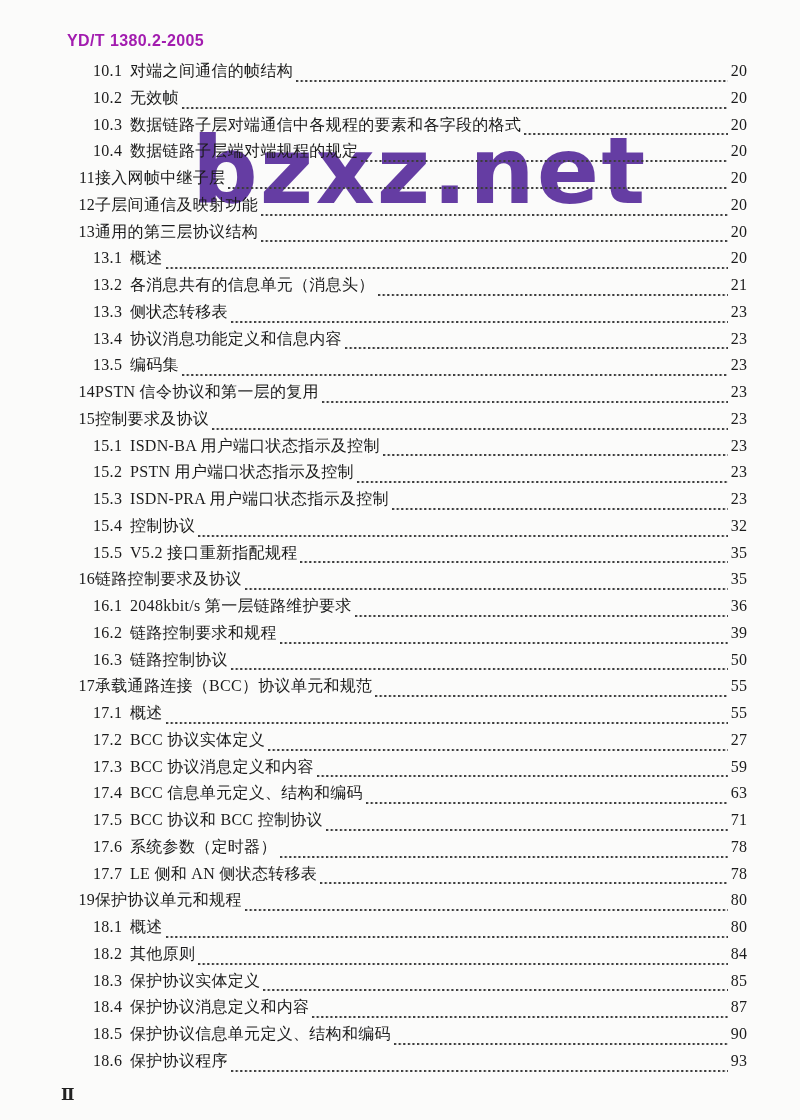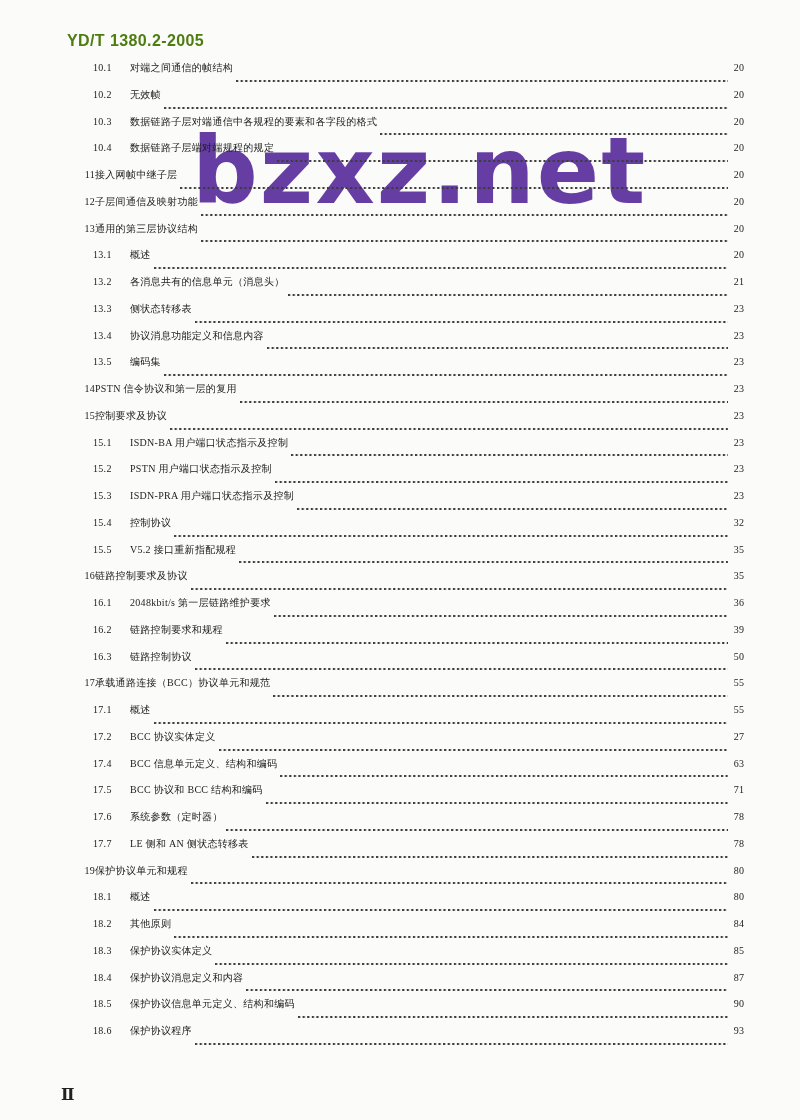--- a/index.html
+++ b/index.html
@@ -36,34 +36,34 @@
   }
   .header {
     position: absolute;
     left: 67px;
     top: 32px;
     z-index: 1;
     font-family: "Liberation Sans", "DejaVu Sans", sans-serif;
     font-weight: bold;
     font-size: 16px;
     letter-spacing: 0.4px;
-    color: #4d7c0f;
+    color: #a21caf;
   }
   .toc {
     position: absolute;
     left: 64px;
     right: 52px;
     top: 61px;
     z-index: 1;
   }
   .row {
     display: flex;
     align-items: baseline;
     height: 26.75px;
-    font-size: 10px;
+    font-size: 16px;
     letter-spacing: 0.3px;
     white-space: nowrap;
   }
   .row.lvl2 { padding-left: 29px; }
   .num {
     flex: 0 0 auto;
     font-family: "Liberation Serif", "DejaVu Serif", serif;
   }
   .lvl1 .num { width: 31px; text-align: right; }
   .lvl2 .num { width: 37px; }
@@ -279,31 +279,37 @@
     <span class="pg">55</span>
   </div>
 
   <div class="row lvl2">
     <span class="num">17.2</span>
     <span class="title">BCC 协议实体定义</span>
     <span class="dots"></span>
     <span class="pg">27</span>
   </div>
 
+  <div class="row lvl2">
+    <span class="num">17.3</span>
+    <span class="title">BCC 协议消息定义和内容</span>
+    <span class="dots"></span>
+    <span class="pg">59</span>
+  </div>
 
   <div class="row lvl2">
     <span class="num">17.4</span>
     <span class="title">BCC 信息单元定义、结构和编码</span>
     <span class="dots"></span>
     <span class="pg">63</span>
   </div>
 
   <div class="row lvl2">
     <span class="num">17.5</span>
-    <span class="title">BCC 协议和 BCC 结构和编码</span>
+    <span class="title">BCC 协议和 BCC 控制协议</span>
     <span class="dots"></span>
     <span class="pg">71</span>
   </div>
 
   <div class="row lvl2">
     <span class="num">17.6</span>
     <span class="title">系统参数（定时器）</span>
     <span class="dots"></span>
     <span class="pg">78</span>
   </div>

